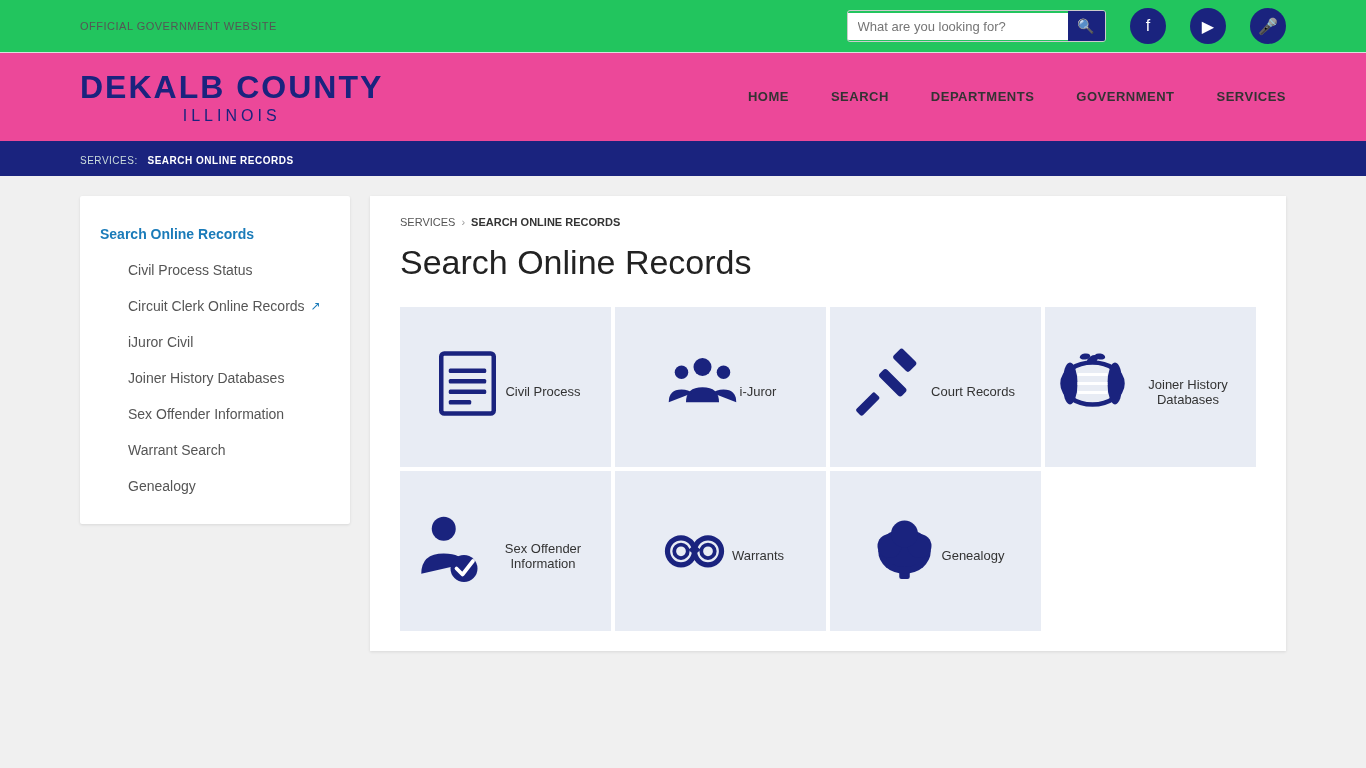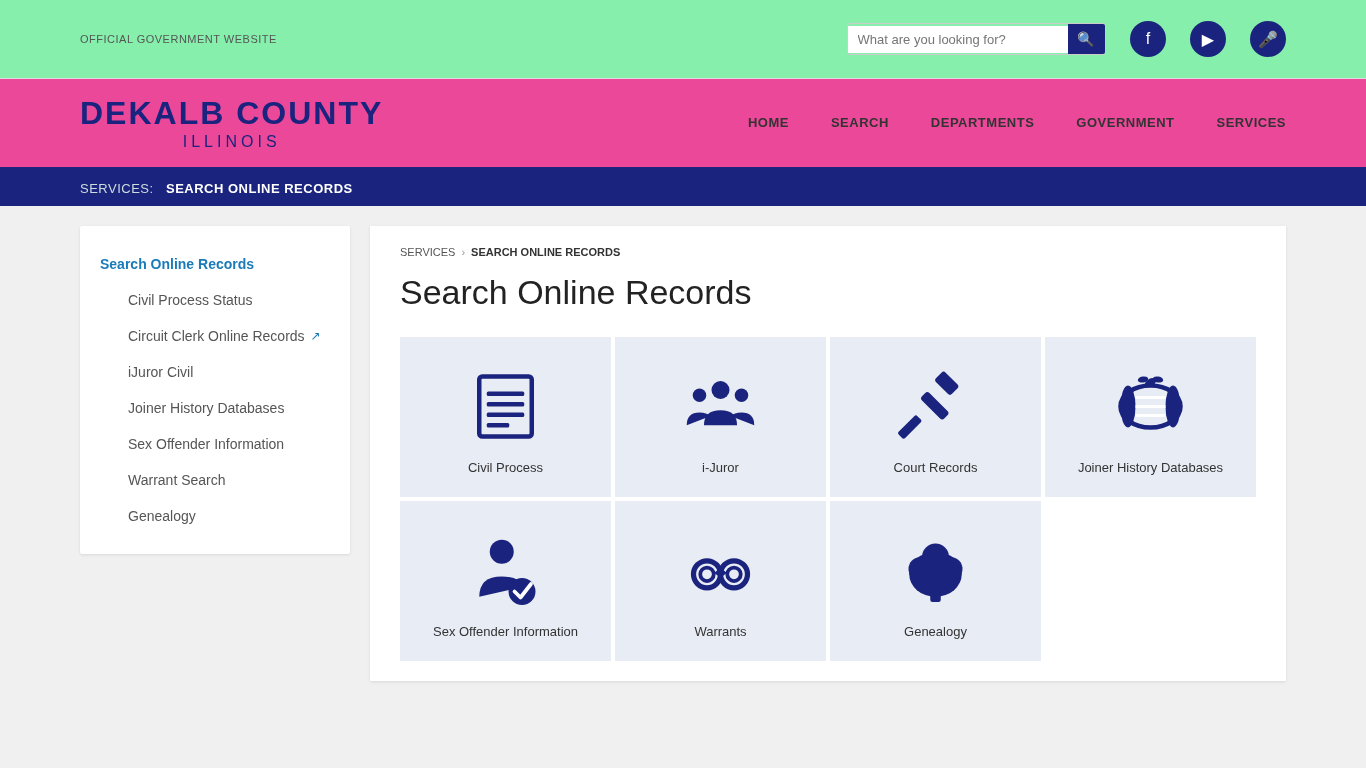--- a/index.html
+++ b/index.html
@@ -1,24 +1,24 @@
 <!DOCTYPE html>
 <html><head>
   <meta charset="utf-8">
   <style>
     * { box-sizing: border-box; margin: 0; padding: 0; }
     body { font-family: Arial, sans-serif; background: #f0f0f0; color: #333; }
 
     
     .top-bar {
-      background: #86efac;
+      background: #22c55e;
       display: flex;
       align-items: center;
       justify-content: space-between;
-      padding: 21px 80px;
+      padding: 8px 80px;
       border-bottom: 1px solid #ddd;
     }
     .top-bar-left {
       font-size: 11px;
       color: #555;
       letter-spacing: 0.5px;
     }
     .top-bar-right {
       display: flex;
       align-items: center;
@@ -97,21 +97,21 @@
       font-size: 13px;
       font-weight: 600;
       letter-spacing: 0.5px;
     }
 
     
     .breadcrumb-banner {
       background: #1a237e;
       padding: 10px 80px;
       color: #fff;
-      font-size: 13px;
+      font-size: 10px;
       letter-spacing: 0.5px;
     }
     .breadcrumb-banner span.label { color: #cdd; }
     .breadcrumb-banner span.current { font-weight: 700; color: #fff; }
 
     
     .main-content {
       display: flex;
       padding: 20px 80px;
       gap: 20px;
@@ -176,21 +176,20 @@
 
     
     .icon-grid {
       display: grid;
       grid-template-columns: repeat(4, 1fr);
       gap: 4px;
     }
     .icon-card {
       background: #e8ecf4;
       display: flex;
-      flex-direction: column;
       align-items: center;
       justify-content: center;
       padding: 25px 10px 15px;
       cursor: pointer;
       min-height: 160px;
       transition: background 0.2s;
     }
     .icon-card .icon-label {
       font-size: 13px;
       color: #333;

